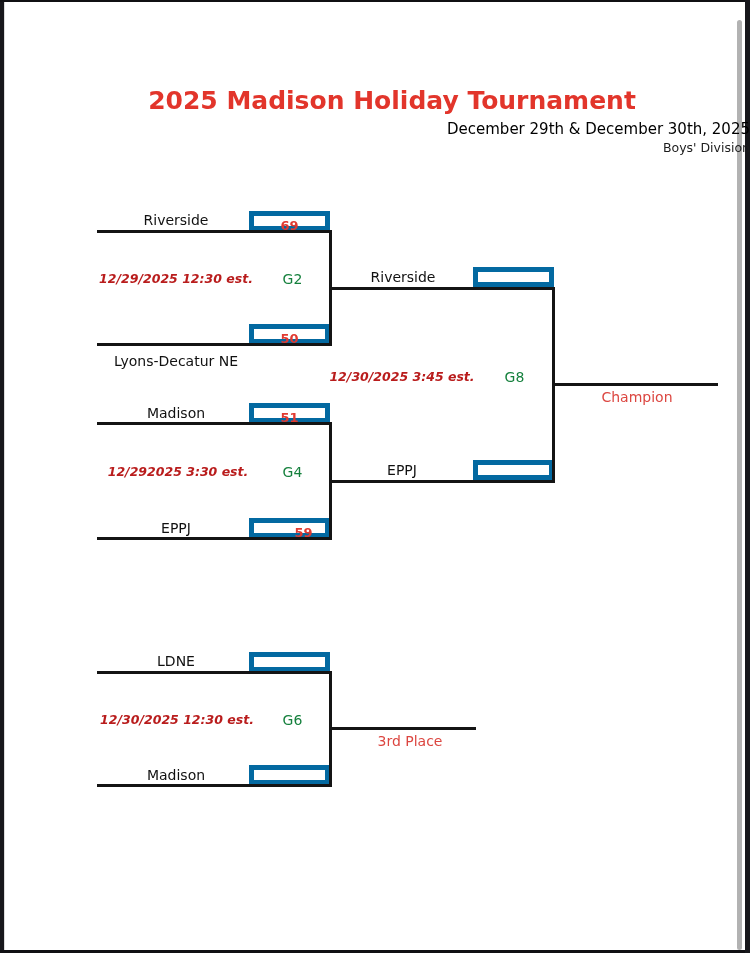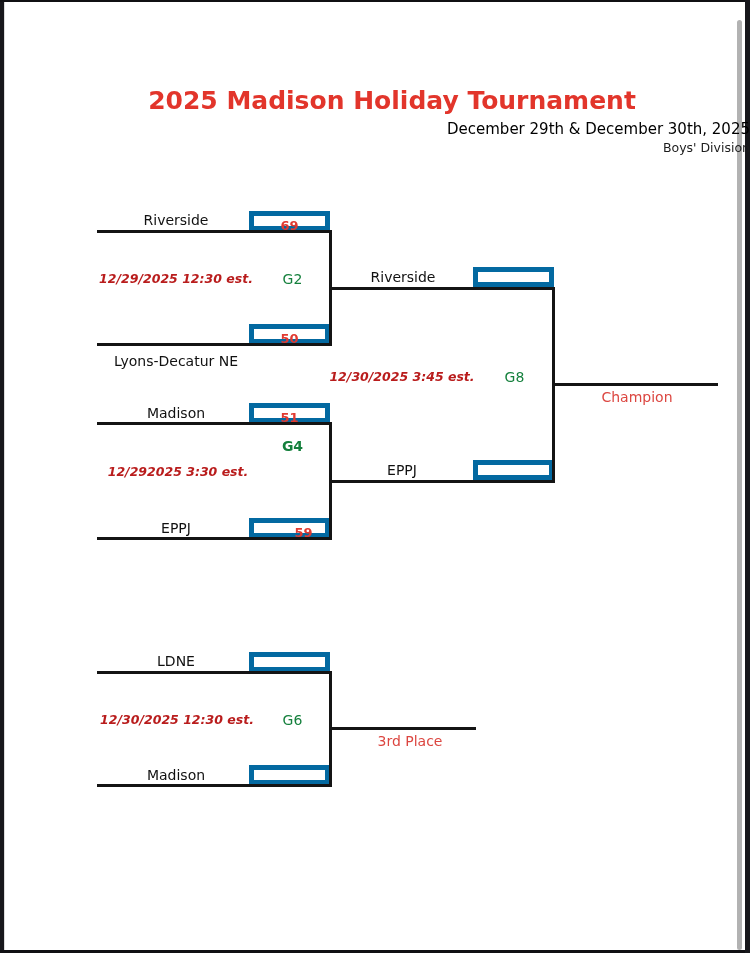--- a/index.html
+++ b/index.html
@@ -43,21 +43,21 @@
   .g2-bot-box    {left:249px;top:324px;}
   .g2-bot-team   {left:96px;top:314px;margin-top:39px;}
   .g2-bot-line   {left:97px;top:343px;width:233px;}
   .g2-vert       {left:329px;top:230px;height:116px;}
 
   
   .g4-top-team   {left:96px;top:405px;}
   .g4-top-box    {left:249px;top:403px;}
   .g4-top-line   {left:97px;top:422px;width:233px;}
   .g4-sched      {left:100px;top:464px;}
-  .g4-gname      {left:274px;top:438px;font-weight:bold;}
+  .g4-gname      {left:274px;top:464px;}
   .g4-bot-box    {left:249px;top:518px;padding-left:28px;}
   .g4-bot-team   {left:96px;top:520px;}
   .g4-bot-line   {left:97px;top:537px;width:233px;}
   .g4-vert       {left:329px;top:422px;height:118px;}
 
   
   .g8-top-team   {left:343px;top:269px;}
   .g8-top-box    {left:473px;top:267px;}
   .g8-top-line   {left:329px;top:287px;width:226px;}
   .g8-sched      {left:324px;top:369px;}

